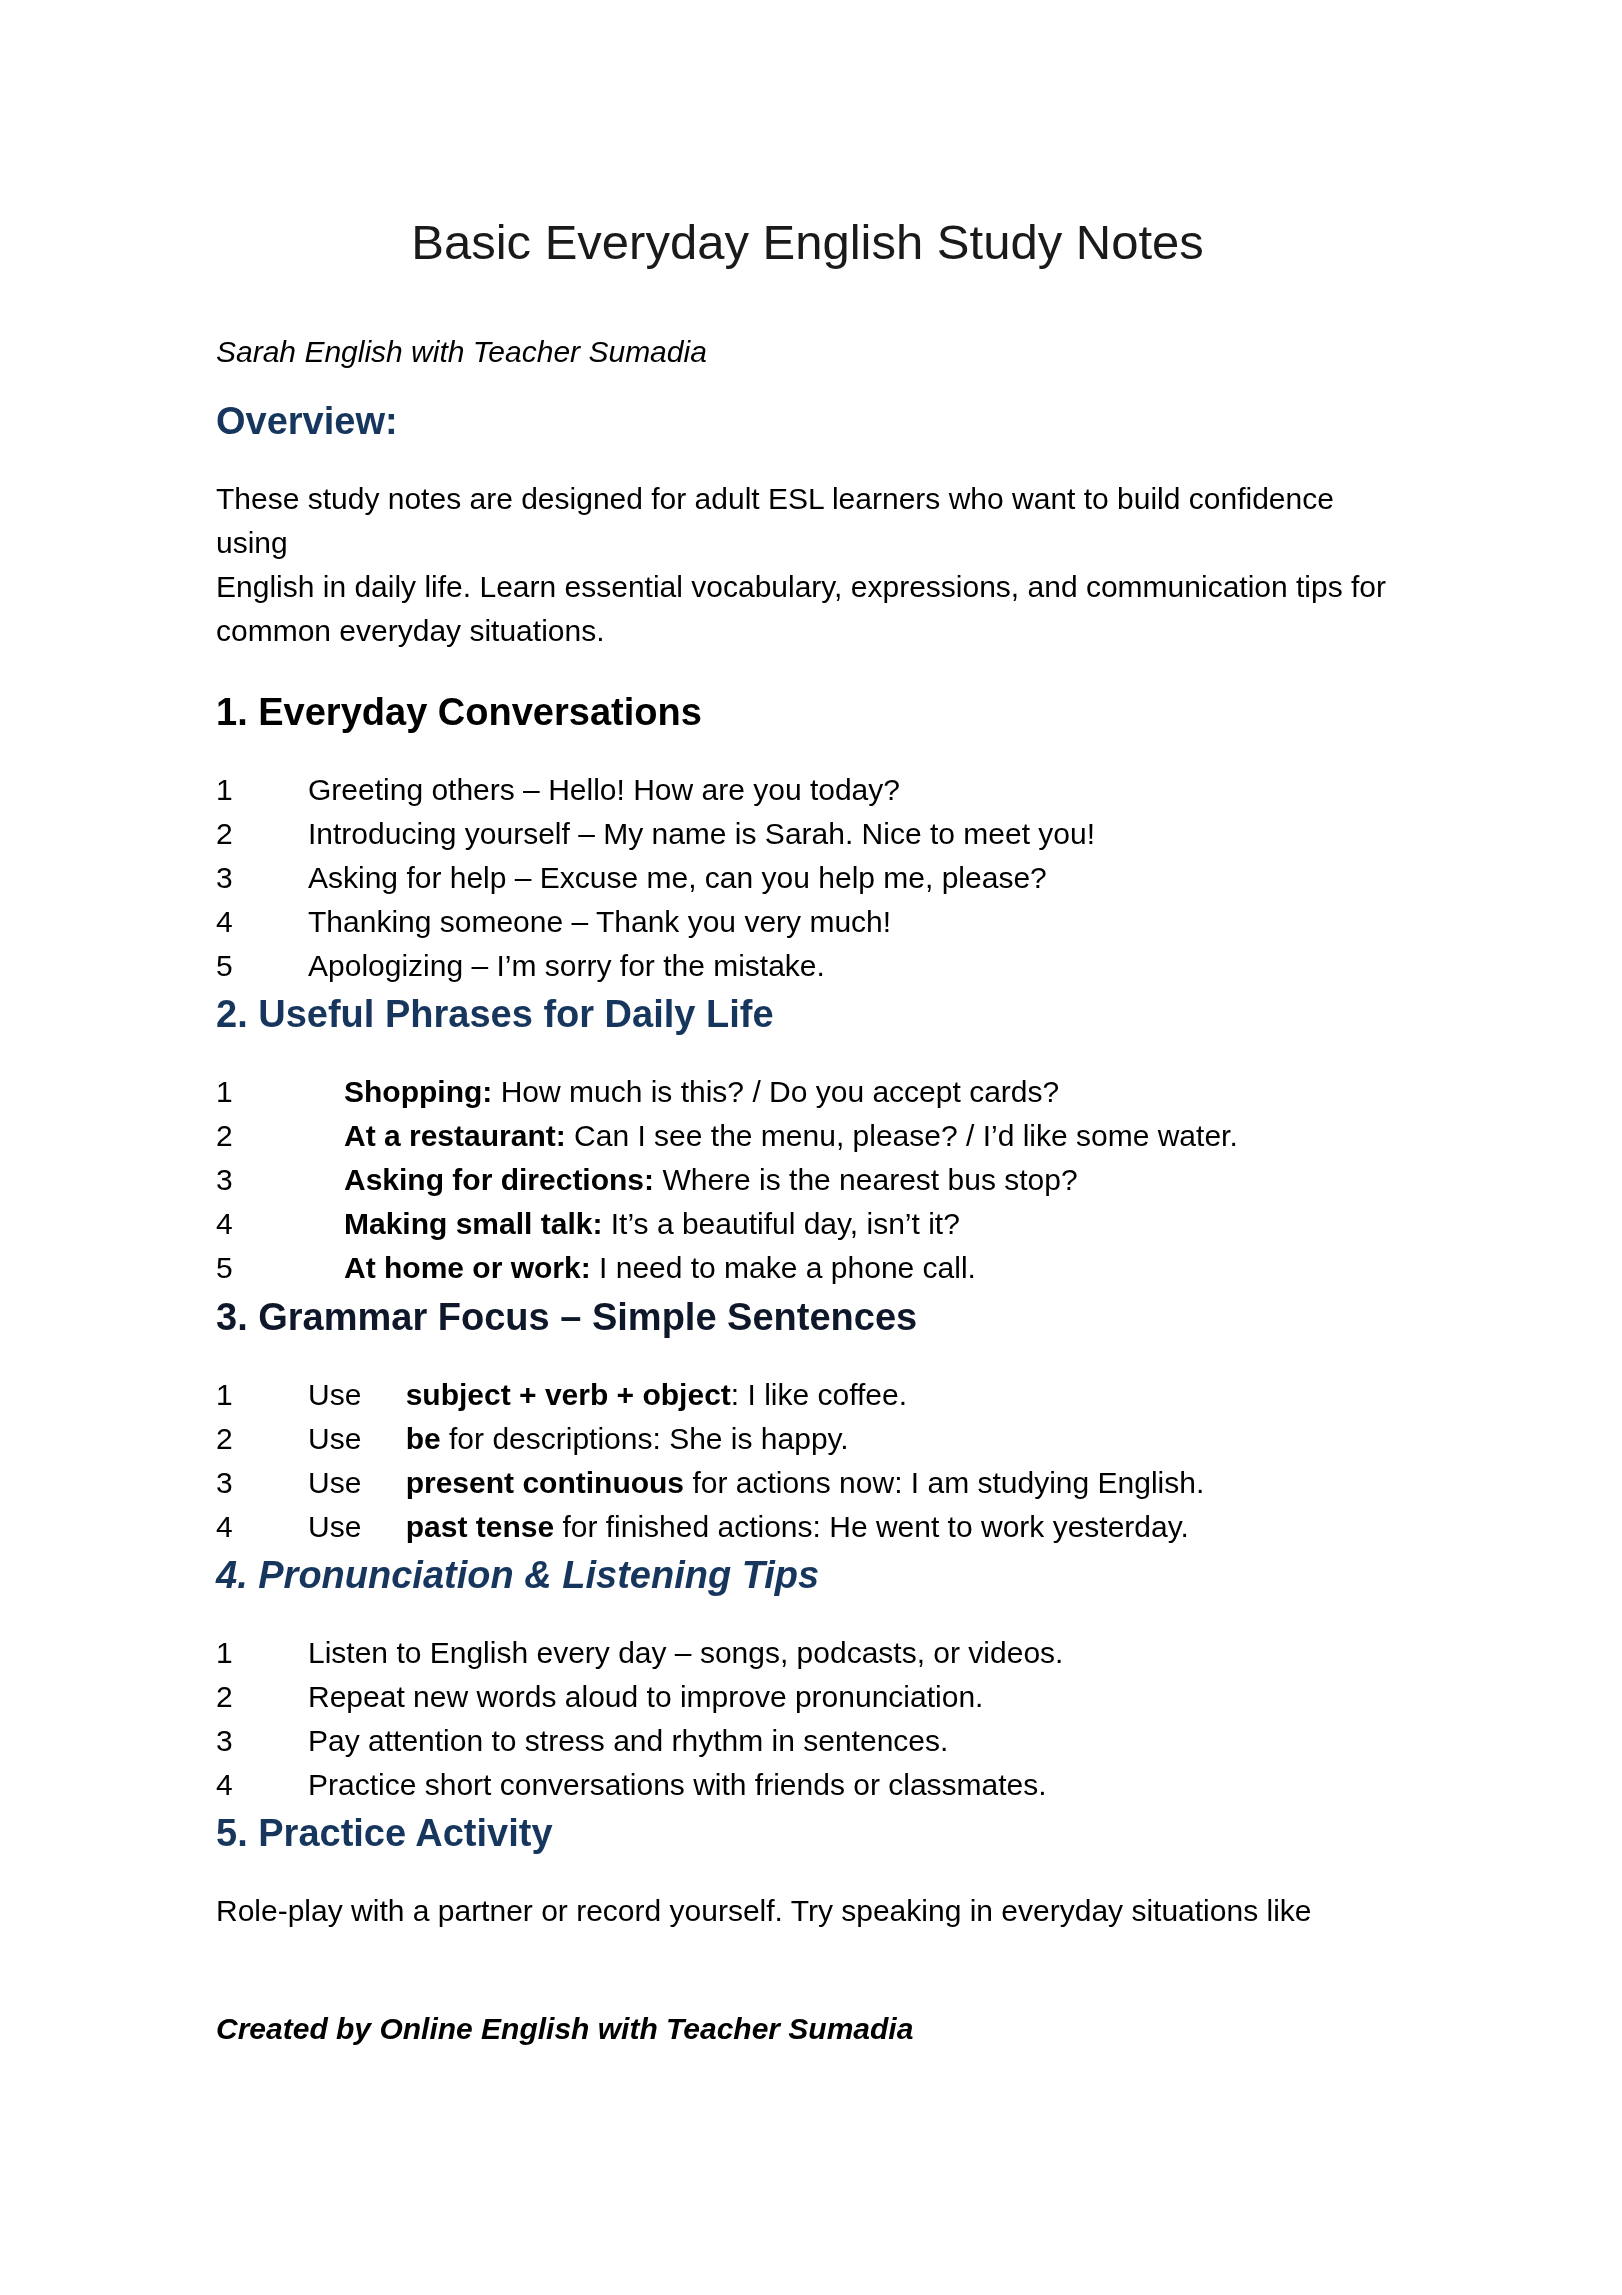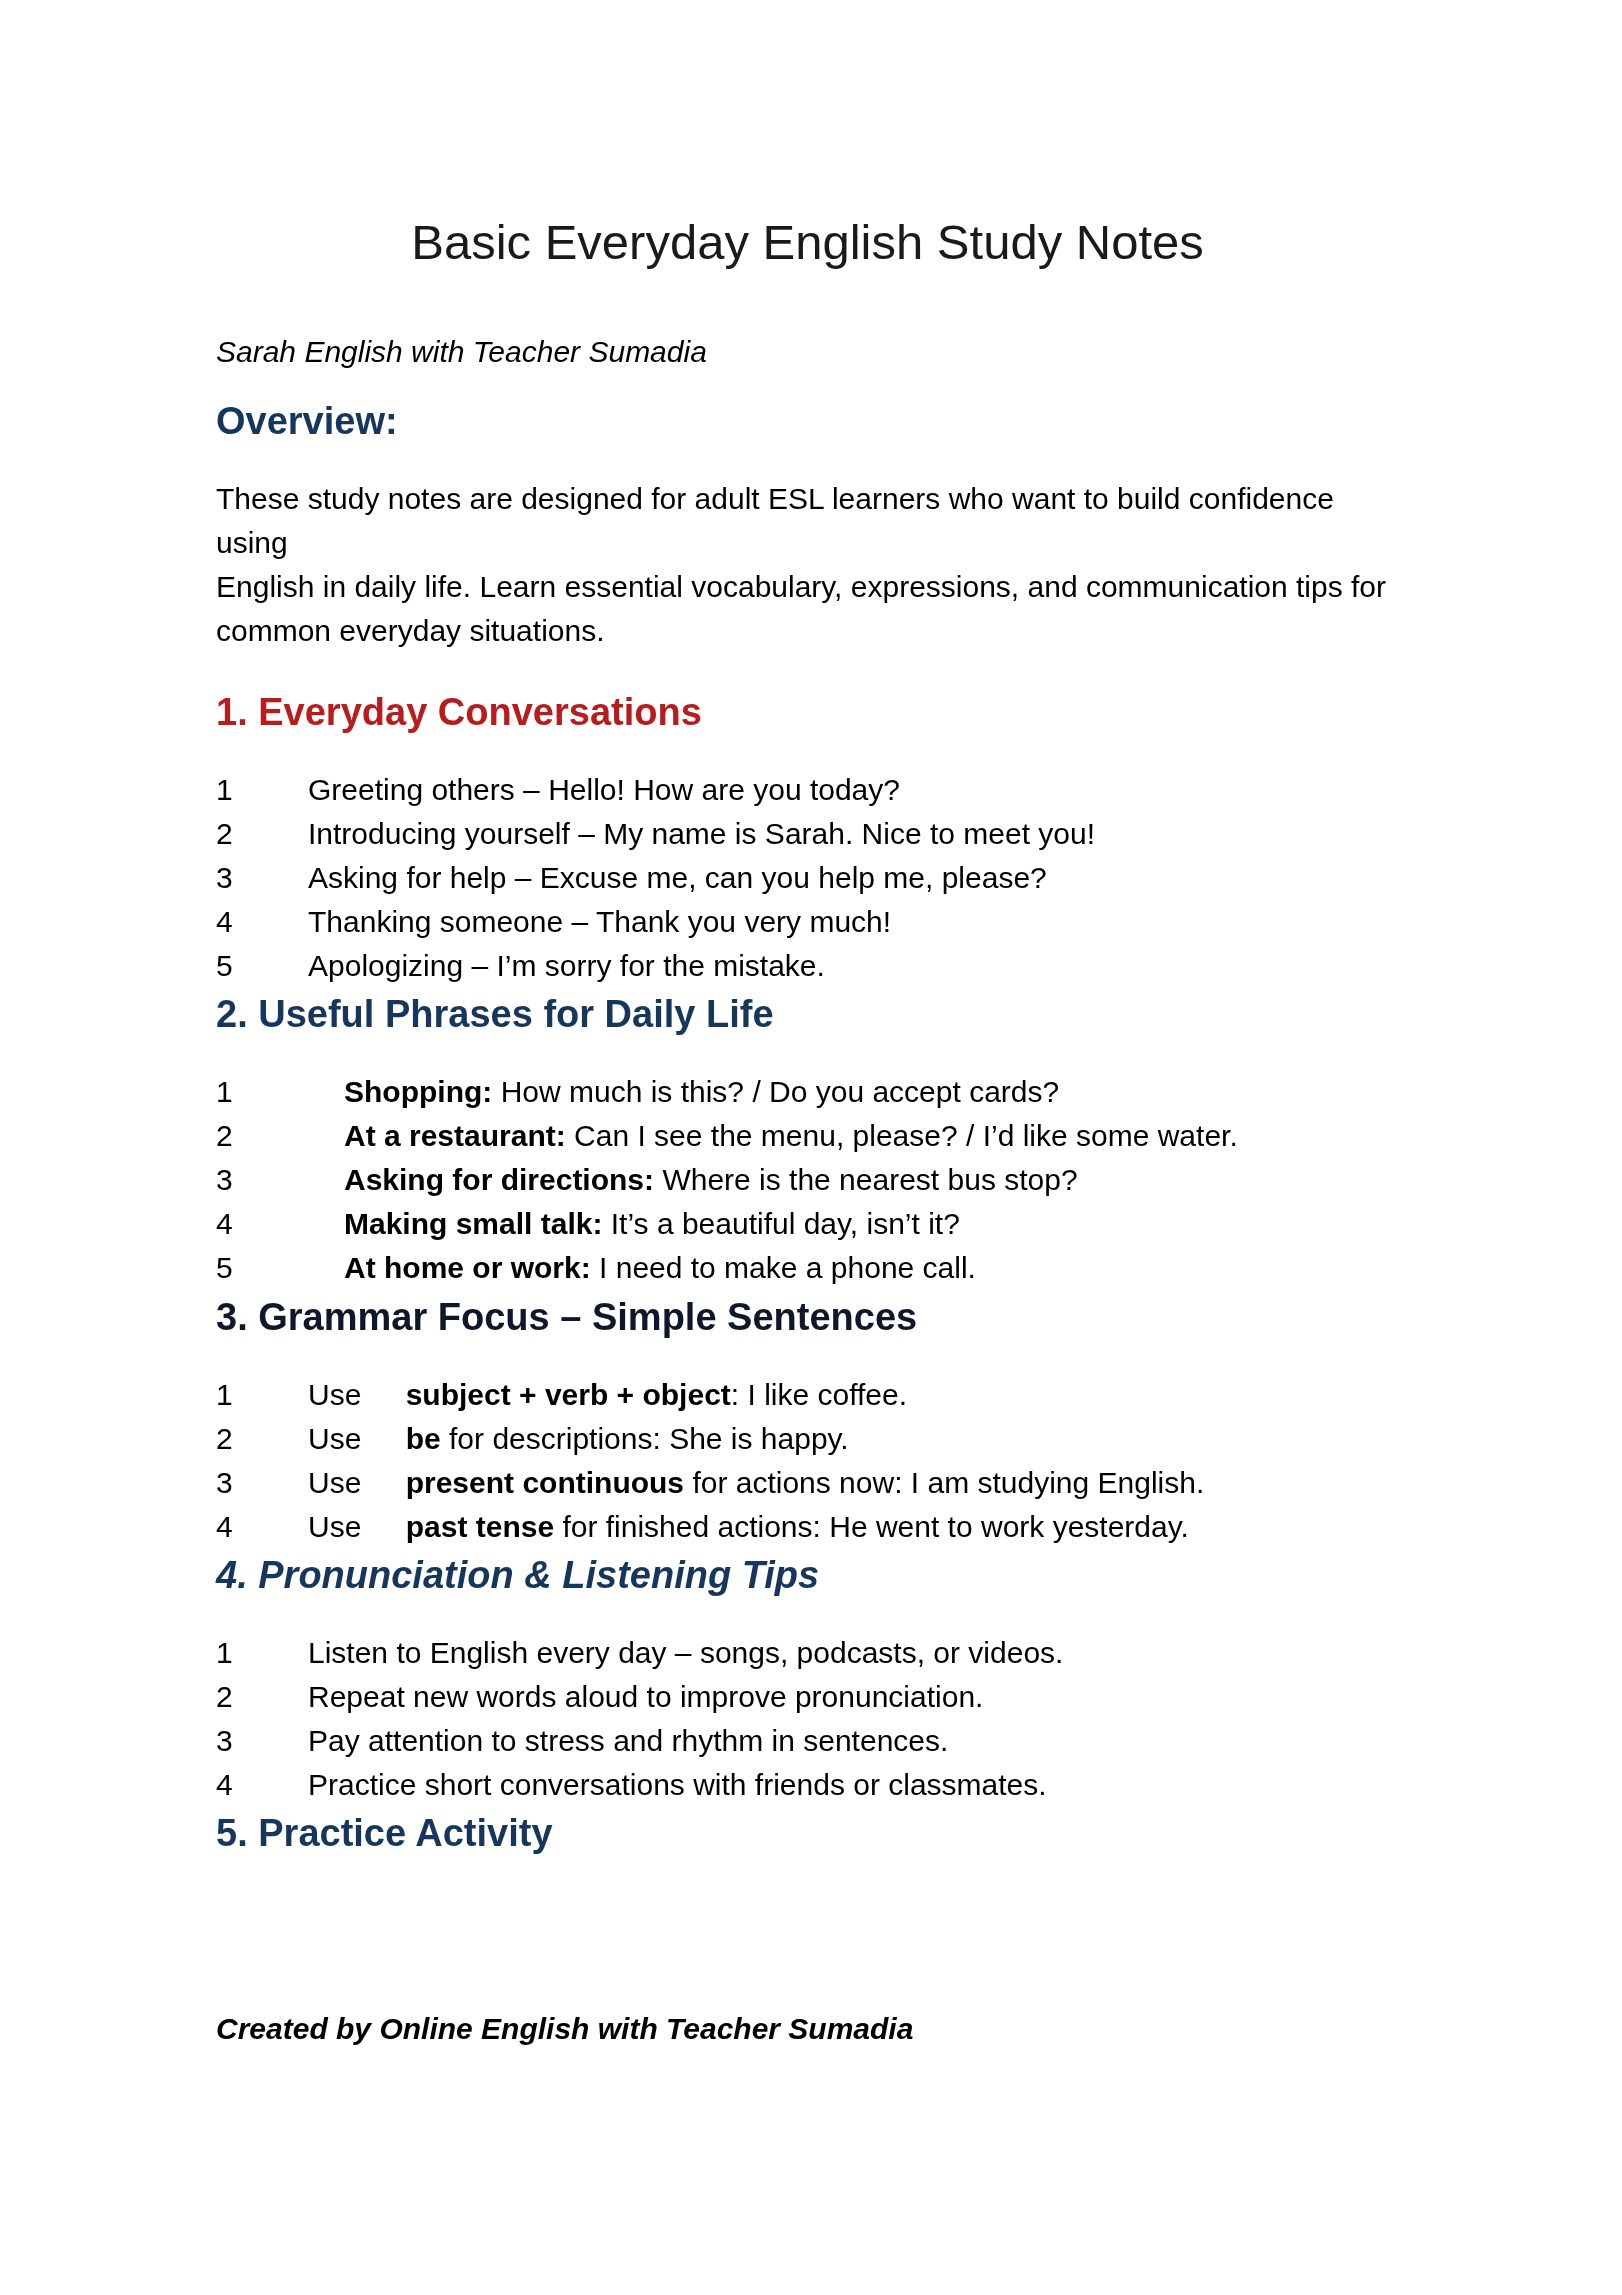--- a/index.html
+++ b/index.html
@@ -66,21 +66,21 @@
 
 <div class="page">
   <h1 class="doc-title">Basic Everyday English Study Notes</h1>
   <p class="subtitle">Sarah English with Teacher Sumadia</p>
   <main id="sections">
       <section class="section">
         <h2 class="section-heading" style="color: rgb(23, 54, 93);">Overview:</h2>
         <p class="para"><span>These study notes are designed for adult ESL learners who want to build confidence using</span><br><span>English in daily life. Learn essential vocabulary, expressions, and communication tips for</span><br><span>common everyday situations.</span></p>
       </section>
       <section class="section">
-        <h2 class="section-heading" style="color: #b91c1c;">1. Everyday Conversations</h2>
+        <h2 class="section-heading" style="color: #000000;">1. Everyday Conversations</h2>
         <div class="list">
           <div class="li">
             <span class="num">1</span>
             <span class="li-text"><span class="reg">Greeting others – Hello! How are you today?</span></span>
           </div>
           <div class="li">
             <span class="num">2</span>
             <span class="li-text"><span class="reg">Introducing yourself – My name is Sarah. Nice to meet you!</span></span>
           </div>
           <div class="li">
@@ -159,18 +159,18 @@
             <span class="li-text"><span class="reg">Pay attention to stress and rhythm in sentences.</span></span>
           </div>
           <div class="li">
             <span class="num">4</span>
             <span class="li-text"><span class="reg">Practice short conversations with friends or classmates.</span></span>
           </div>
         </div>
       </section>
       <section class="section">
         <h2 class="section-heading" style="color: rgb(23, 54, 93);">5. Practice Activity</h2>
-        <p class="para"><br></p>
+        <p class="para"><span>Role-play with a partner or record yourself. Try speaking in everyday situations like</span><br></p>
       </section>
     </main>
   <p class="doc-footer">Created by Online English with Teacher Sumadia</p>
 </div>
 
 
 </body></html>

